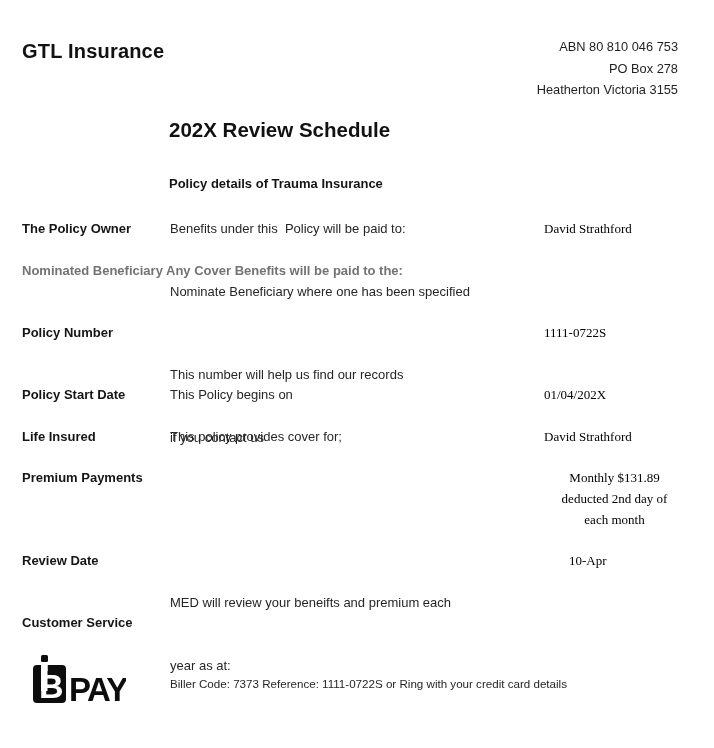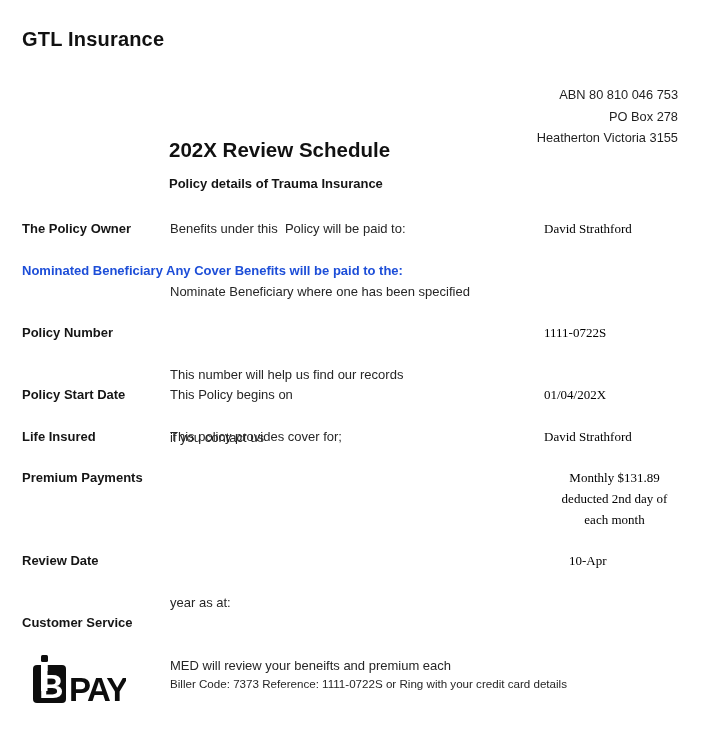--- a/index.html
+++ b/index.html
@@ -7,33 +7,32 @@
     position: relative;
     width: 714px;
     height: 748px;
     background: #ffffff;
     font-family: "Liberation Sans", sans-serif;
     color: #242424;
     overflow: hidden;
   }
   .abs { position: absolute; }
   .brand {
-    left: 22px; top: 28px;
+    left: 22px; top: 40px;
     font-size: 20px; font-weight: 700; color: #111;
     letter-spacing: 0.2px;
   }
   .header-right {
     top: 36px; right: 36px;
     text-align: right;
     font-size: 12.8px; line-height: 21.5px;
     color: #1f1f1f;
-    margin-top: 48px;
   }
   .doc-title {
-    left: 169px; top: 138px;
+    left: 169px; top: 118px;
     font-size: 20.5px; font-weight: 700; color: #111;
   }
   .doc-subtitle {
     left: 169px; top: 176px;
     font-size: 13px; font-weight: 700; color: #151515;
   }
   .label {
     left: 22px; width: 150px;
     font-size: 13px; font-weight: 700; color: #151515;
     line-height: 21px;
@@ -48,21 +47,21 @@
     left: 512px; width: 205px;
     font-size: 13px; line-height: 21px;
     color: #000000;
     font-family: Liberation Serif, serif;
   }
   .value .pad { padding-left: 32px; }
   .value.center { text-align: center; }
   .value .pad-sm { padding-left: 57px; }
   .bene-line {
     left: 22px; width: 560px;
-    font-size: 13px; font-weight: 700; color: #1d4ed8;
+    font-size: 13px; font-weight: 700; color: #737373;
     line-height: 21px;
   }
   .biller {
     left: 170px; top: 677px; width: 520px;
     font-size: 11.6px; color: #262626;
   }
   .bpay { left: 30px; top: 654px; }
 </style>
 </head>
 <body>
@@ -111,22 +110,22 @@
 
   <div class="abs label" style="top:467px">Premium Payments</div>
   <div class="abs value center" style="top:467px">
     <div>Monthly $131.89</div>
     <div>deducted 2nd day of</div>
     <div>each month</div>
   </div>
 
   <div class="abs label" style="top:550px">Review Date</div>
   <div class="abs desc" style="top:550px">
+    <div>MED will review your beneifts and premium each</div>
     <div>year as at:</div>
-    <div>MED will review your beneifts and premium each</div>
   </div>
   <div class="abs value" style="top:550px">
     <div class="pad-sm">10-Apr</div>
   </div>
 
   <div class="abs label" style="top:612px">Customer Service</div>
 
   <div class="abs bpay">
     <svg width="96" height="54" viewBox="0 0 96 54">
 

